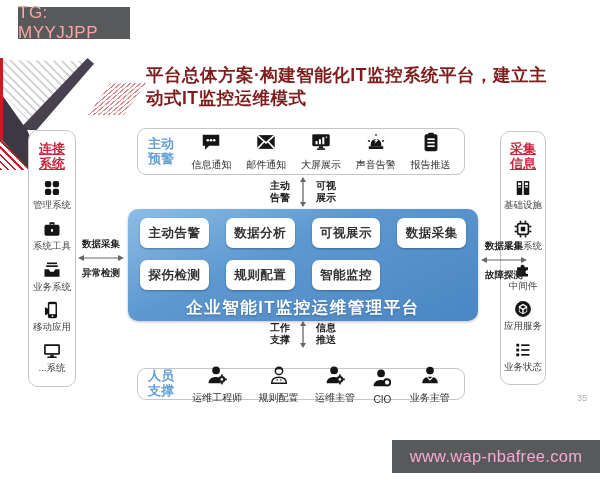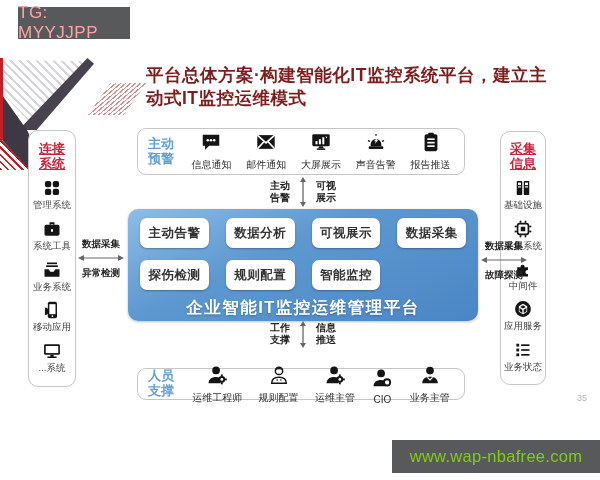--- a/index.html
+++ b/index.html
@@ -65,21 +65,21 @@
   .varrow.top{left:258px;top:176px;height:31px;}
   .varrow.bottom{left:258px;top:323px;height:22px;}
   .alabel{font-size:10px;font-weight:bold;color:#222;line-height:1.2;text-align:center;white-space:nowrap;}
   .harrow{position:absolute;display:flex;flex-direction:column;align-items:center;gap:4px;width:50px;}
   .harrow.left{left:76px;top:238px;}
   .harrow.right{left:479px;top:240px;}
   .harrow .alabel{font-size:9.5px;}
 
   
   .pagenum{position:absolute;left:577px;top:393px;font-size:9px;color:#b0b0b0;}
-  .watermark{position:absolute;left:392px;top:440px;width:208px;height:33px;background:#58595b;color:#84cc16;
+  .watermark{position:absolute;left:392px;top:440px;width:208px;height:33px;background:#58595b;color:#f9a8d4;
     font-size:16.5px;display:flex;align-items:center;justify-content:center;letter-spacing:.3px;}
 
   .ic{fill:#151515;}
   .icw{fill:#fff;}
 </style>
 </head>
 <body>
 
 <div class="stage">
 

